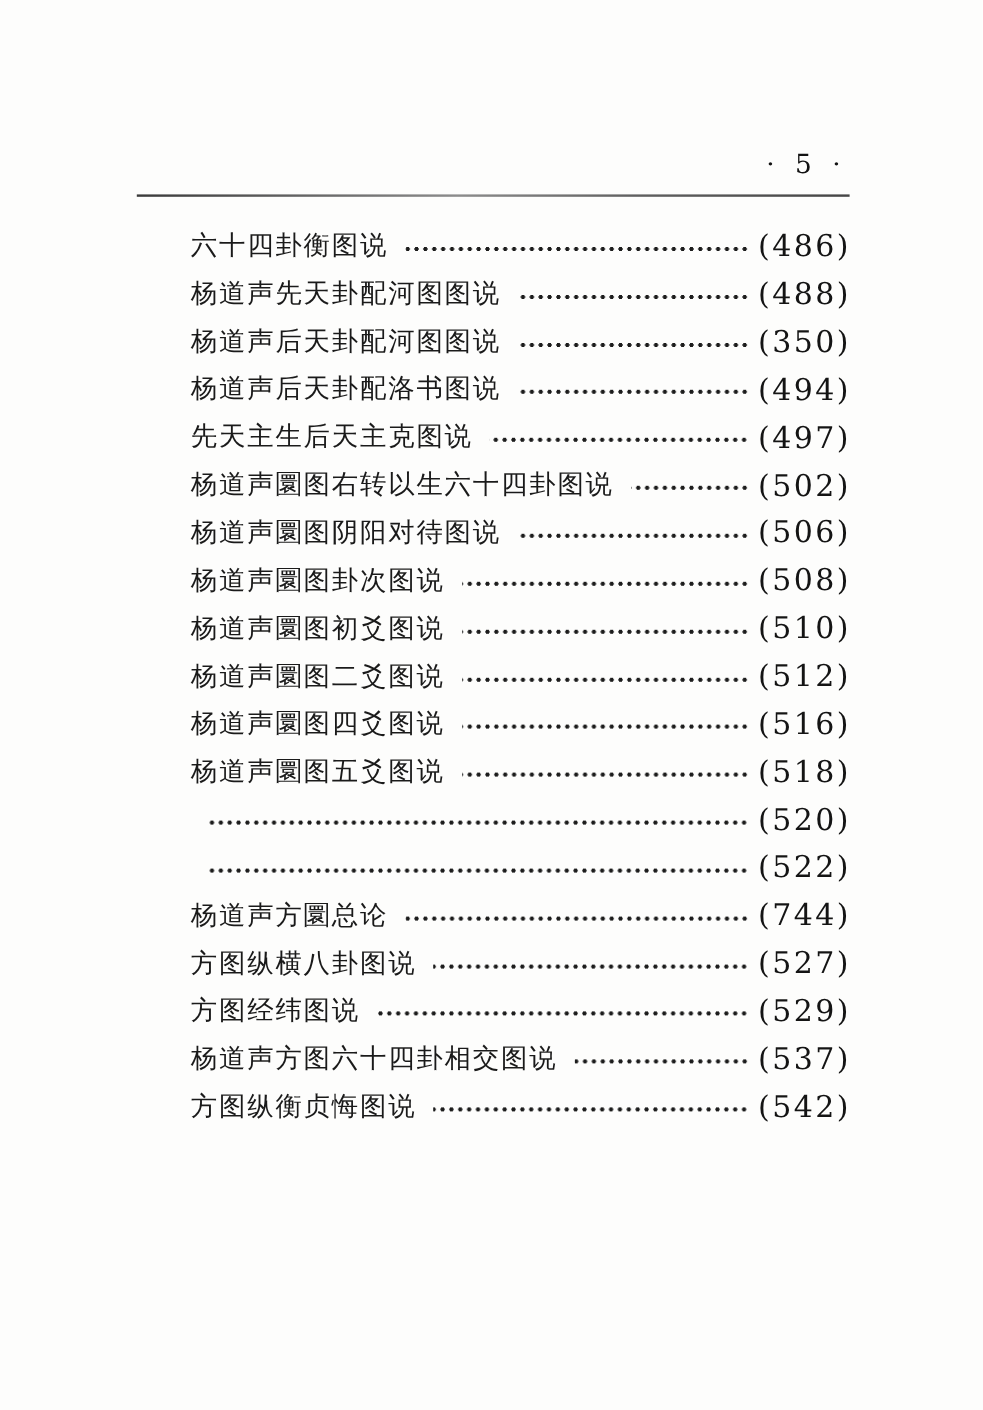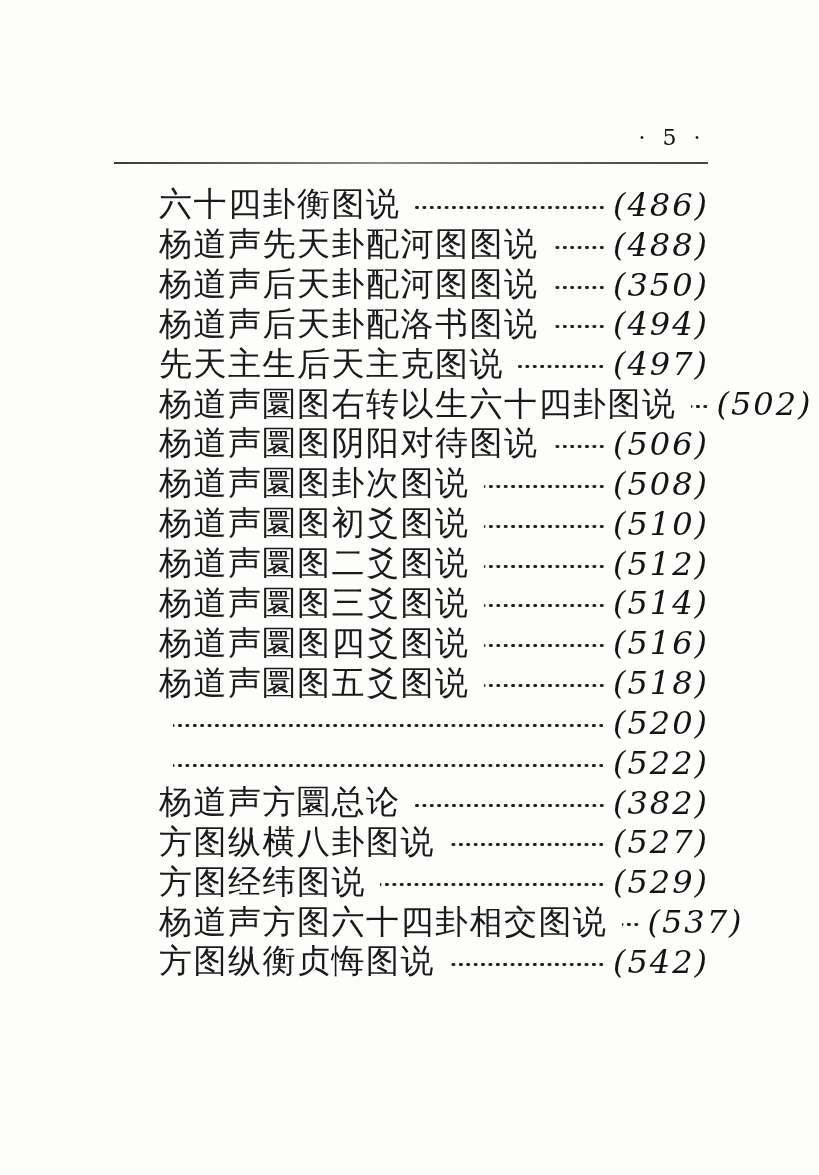--- a/index.html
+++ b/index.html
@@ -29,43 +29,42 @@
   .toc{
     position:absolute;
     top:185px;left:159px;width:550px;
   }
   .toc-row{
     display:flex;
     align-items:center;
     height:39.85px;
   }
   .toc-title{
-    font-size:33px;
+    font-size:22px;
     letter-spacing:1.5px;
     white-space:nowrap;
     font-weight:500;
   }
   .toc-dots{
     flex:1;
     height:5px;
     margin:5px 8px 0 14px;
     background-image:radial-gradient(circle,#1c1c1c 1.6px,rgba(0,0,0,0) 1.9px);
     background-size:7.4px 5px;
     background-repeat:repeat-x;
     background-position:right center;
     min-width:18px;
   }
   .toc-page{
-    font-size:32px;
+    font-size:25px;
     letter-spacing:2px;
     min-width:76px;
     text-align:right;
     white-space:nowrap;
     color:#141414;
-    font-style:italic;
   }
 </style>
 </head>
 <body>
 
 <div class="page">
   <div class="page-num">· 5 ·</div>
   <div class="rule"></div>
   <div class="toc">
   <div class="toc-row">
@@ -123,25 +122,20 @@
     <span class="toc-dots"></span>
     <span class="toc-page">(510)</span>
   </div>
 
   <div class="toc-row">
     <span class="toc-title">杨道声圜图二爻图说</span>
     <span class="toc-dots"></span>
     <span class="toc-page">(512)</span>
   </div>
 
-  <div class="toc-row">
-    <span class="toc-title">杨道声圜图三爻图说</span>
-    <span class="toc-dots"></span>
-    <span class="toc-page">(514)</span>
-  </div>
 
   <div class="toc-row">
     <span class="toc-title">杨道声圜图四爻图说</span>
     <span class="toc-dots"></span>
     <span class="toc-page">(516)</span>
   </div>
 
   <div class="toc-row">
     <span class="toc-title">杨道声圜图五爻图说</span>
     <span class="toc-dots"></span>
@@ -154,21 +148,21 @@
   </div>
 
   <div class="toc-row">
     <span class="toc-dots"></span>
     <span class="toc-page">(522)</span>
   </div>
 
   <div class="toc-row">
     <span class="toc-title">杨道声方圜总论</span>
     <span class="toc-dots"></span>
-    <span class="toc-page">(382)</span>
+    <span class="toc-page">(744)</span>
   </div>
 
   <div class="toc-row">
     <span class="toc-title">方图纵横八卦图说</span>
     <span class="toc-dots"></span>
     <span class="toc-page">(527)</span>
   </div>
 
   <div class="toc-row">
     <span class="toc-title">方图经纬图说</span>

